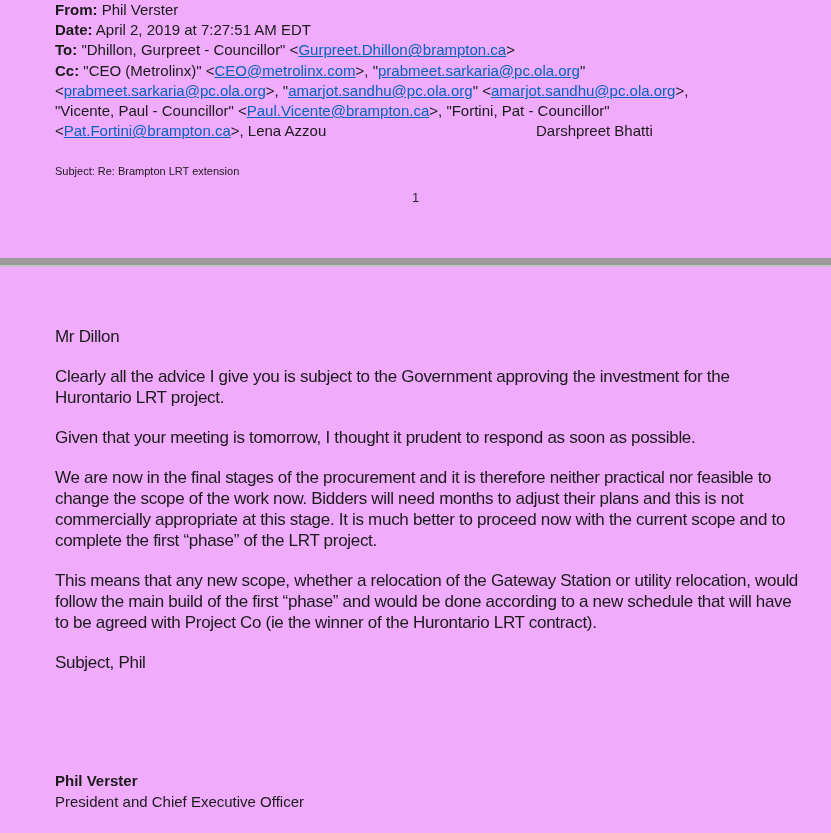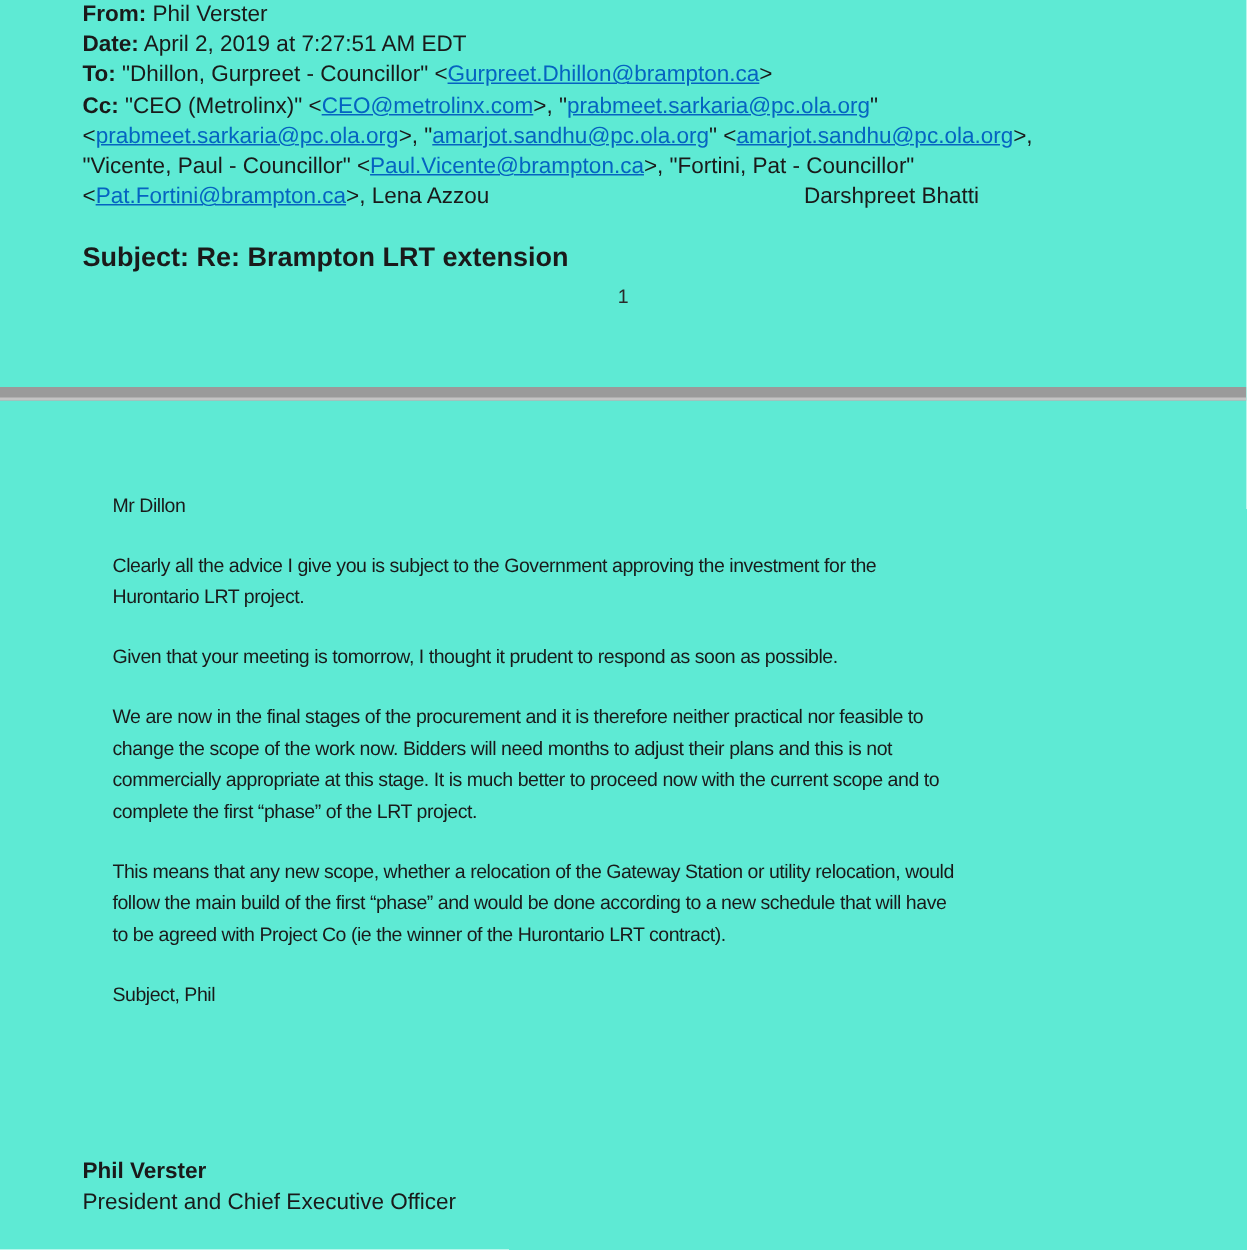--- a/index.html
+++ b/index.html
@@ -1,49 +1,49 @@
 <!DOCTYPE html>
 <html><head>
 <meta charset="utf-8">
 <style>
   html,body{margin:0;padding:0;background:#fff;}
   .page{
     position:relative;
     width:831px;height:833px;
-    background:#5eead4;
+    background:#f0abfc;
     overflow:hidden;
     font-family:"Liberation Sans", sans-serif;
     color:#1a1a1a;
   }
   
   .hdr{
     position:absolute;left:55px;top:0;width:740px;
     font-size:15px;line-height:20.2px;
   }
   .h-line{position:relative;white-space:nowrap;}
   .b{font-weight:bold;}
   a.lnk{color:#0563c1;text-decoration:underline;cursor:pointer;}
   .tab{position:absolute;left:481px;}
   .subject{
     position:absolute;left:55px;top:161px;
-    font-size:18px;font-weight:bold;line-height:20px;
+    font-size:11px;font-weight:normal;line-height:20px;
   }
   .pagenum{
     position:absolute;left:0;top:190px;width:831px;
     text-align:center;font-size:13px;color:#2a2a2a;
   }
   
   .divider{
     position:absolute;left:0;top:258px;width:831px;height:7px;
     background:#9a9a9a;border-bottom:2px solid #c3c3c3;
   }
   
   .bodytxt{
     position:absolute;left:55px;top:326px;width:745px;
-    font-size:13px;line-height:21px;letter-spacing:-0.3px;margin-left:20px;
+    font-size:17px;line-height:21px;letter-spacing:-0.3px;
   }
   .para{white-space:pre-line;margin:0 0 19px 0;}
   
   .sig{
     position:absolute;left:55px;top:770px;width:740px;
     font-size:15px;line-height:21px;
   }
   .sig-name{font-weight:bold;}
 </style>
 </head>

